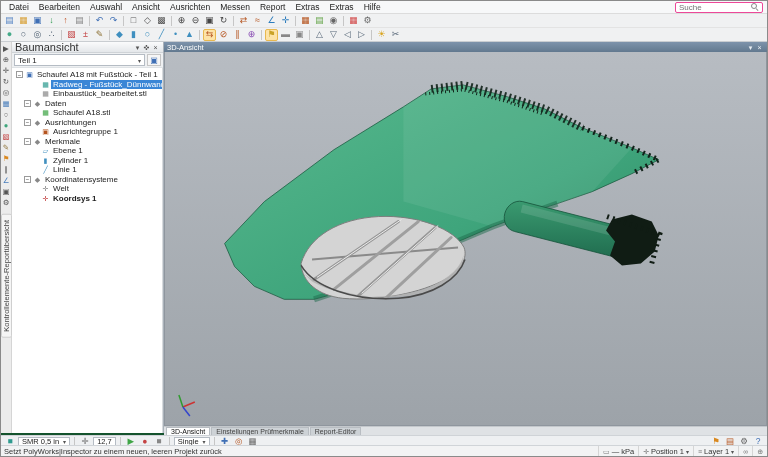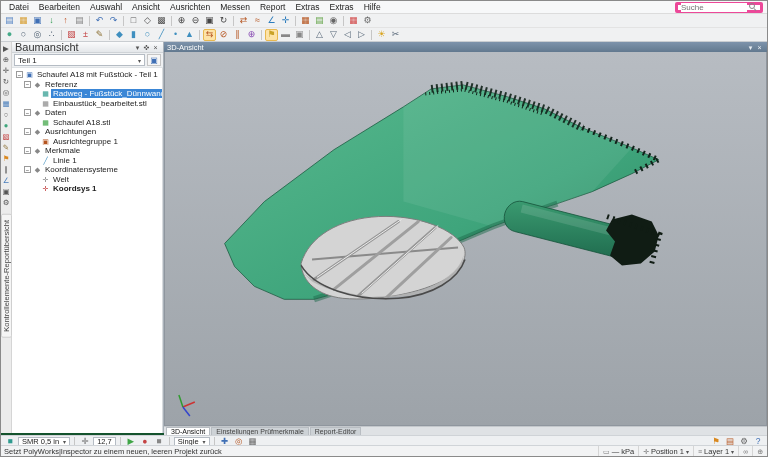--- a/index.html
+++ b/index.html
@@ -2,21 +2,21 @@
 <html><head>
 <meta charset="utf-8">
 <style>
   *{box-sizing:border-box;margin:0;padding:0}
   html,body{background:#d8d8d8}
   .app{position:relative;width:768px;height:457px;background:#14532d;font-family:"Liberation Sans",sans-serif;font-size:9px;color:#222;overflow:hidden;border:1px solid #8a8a8a}
 
   
   .menubar{position:absolute;left:0;top:0;right:0;height:13px;display:flex;align-items:center;background:#f7f8f9;border-bottom:1px solid #dcdcdc;padding-left:3px}
   .menu-item{padding:0 5px;font-size:8.5px;line-height:12px;cursor:default}
-  .search-wrap{margin-left:auto;margin-right:4px;display:flex;align-items:center;border:3px solid #ec4899;background:#fff;height:11px;width:88px;padding:0 3px;border-radius:2px;gap:2px}
+  .search-wrap{margin-left:auto;margin-right:4px;display:flex;align-items:center;border:1px solid #ec4899;background:#fff;height:11px;width:88px;padding:0 3px;border-radius:2px;gap:2px}
   .search-input{border:0;outline:0;flex:1;font-size:8px;font-family:inherit;min-width:0;color:#555}
   .search-icon{width:8px;height:8px;position:relative;flex:0 0 auto}
   .search-icon::before{content:"";position:absolute;left:0;top:0;width:4px;height:4px;border:1px solid #888;border-radius:50%}
   .search-icon::after{content:"";position:absolute;left:5px;top:5px;width:3px;height:1px;background:#888;transform:rotate(45deg);transform-origin:left center}
 
   
   .toolbar{position:absolute;left:0;right:0;display:flex;align-items:center;gap:1px;padding:0 2px;background:#f0f1f2}
   #toolbar-row1{top:13px;height:14px;border-bottom:1px solid #e3e3e3}
   #toolbar-row2{top:27px;height:14px;border-bottom:1px solid #c9cdd1}
   .tb-icon{width:13px;height:12px;display:flex;align-items:center;justify-content:center;font-size:9px;line-height:1;border:1px solid transparent;border-radius:2px;cursor:default}
@@ -203,25 +203,20 @@
         <span class="caret"></span>
       </span>
       <span class="part-button" style="color: rgb(63, 111, 181);">▣</span>
     </div>
     <div class="tree-body">
         <div class="tree-row" style="padding-left: 2px;">
           <span class="exp"></span>
           <span class="tree-icon" style="color: rgb(63, 111, 181);">▣</span>
           <span class="tree-label">Schaufel A18 mit Fußstück - Teil 1</span>
         </div>
-        <div class="tree-row" style="padding-left: 10px;">
-          <span class="exp"></span>
-          <span class="tree-icon" style="color: rgb(136, 136, 136);">◆</span>
-          <span class="tree-label">Referenz</span>
-        </div>
         <div class="tree-row" style="padding-left: 18px;">
           <span class="exp spacer"></span>
           <span class="tree-icon" style="color: rgb(46, 155, 143);">▦</span>
           <span class="tree-label sel">Radweg - Fußstück_Dünnwandteil.stp</span>
         </div>
         <div class="tree-row" style="padding-left: 18px;">
           <span class="exp spacer"></span>
           <span class="tree-icon" style="color: rgb(138, 138, 138);">▦</span>
           <span class="tree-label">Einbaustück_bearbeitet.stl</span>
         </div>
@@ -242,20 +237,30 @@
         </div>
         <div class="tree-row" style="padding-left: 18px;">
           <span class="exp spacer"></span>
           <span class="tree-icon" style="color: rgb(181, 84, 31);">▣</span>
           <span class="tree-label">Ausrichtegruppe 1</span>
         </div>
         <div class="tree-row" style="padding-left: 10px;">
           <span class="exp"></span>
           <span class="tree-icon" style="color: rgb(136, 136, 136);">◆</span>
           <span class="tree-label">Merkmale</span>
+        </div>
+        <div class="tree-row" style="padding-left: 18px;">
+          <span class="exp spacer"></span>
+          <span class="tree-icon" style="color: rgb(63, 143, 191);">▱</span>
+          <span class="tree-label">Ebene 1</span>
+        </div>
+        <div class="tree-row" style="padding-left: 18px;">
+          <span class="exp spacer"></span>
+          <span class="tree-icon" style="color: rgb(63, 143, 191);">▮</span>
+          <span class="tree-label">Zylinder 1</span>
         </div>
         <div class="tree-row" style="padding-left: 18px;">
           <span class="exp spacer"></span>
           <span class="tree-icon" style="color: rgb(63, 143, 191);">╱</span>
           <span class="tree-label">Linie 1</span>
         </div>
         <div class="tree-row" style="padding-left: 10px;">
           <span class="exp"></span>
           <span class="tree-icon" style="color: rgb(136, 136, 136);">◆</span>
           <span class="tree-label">Koordinatensysteme</span>

